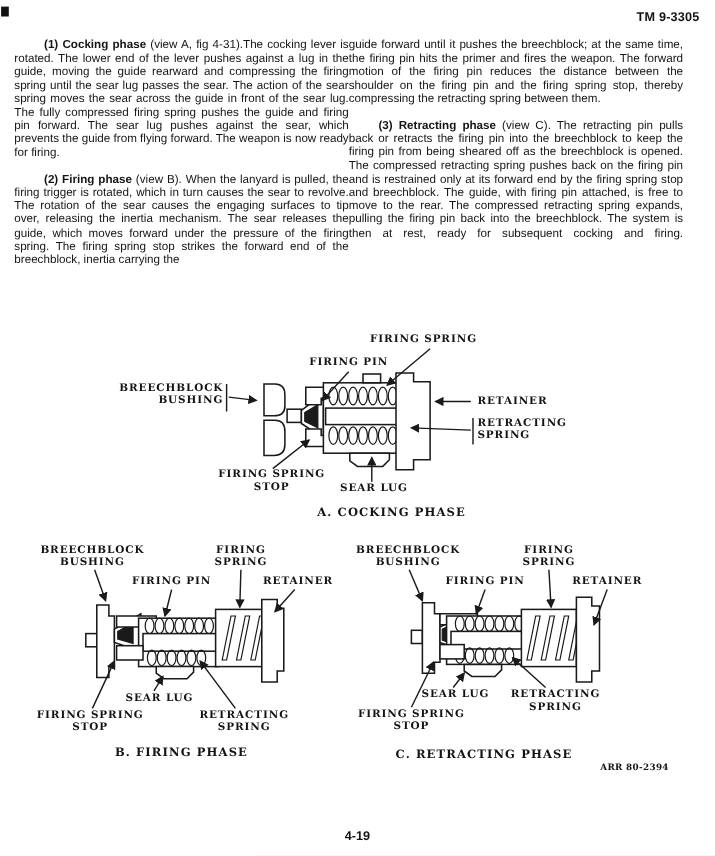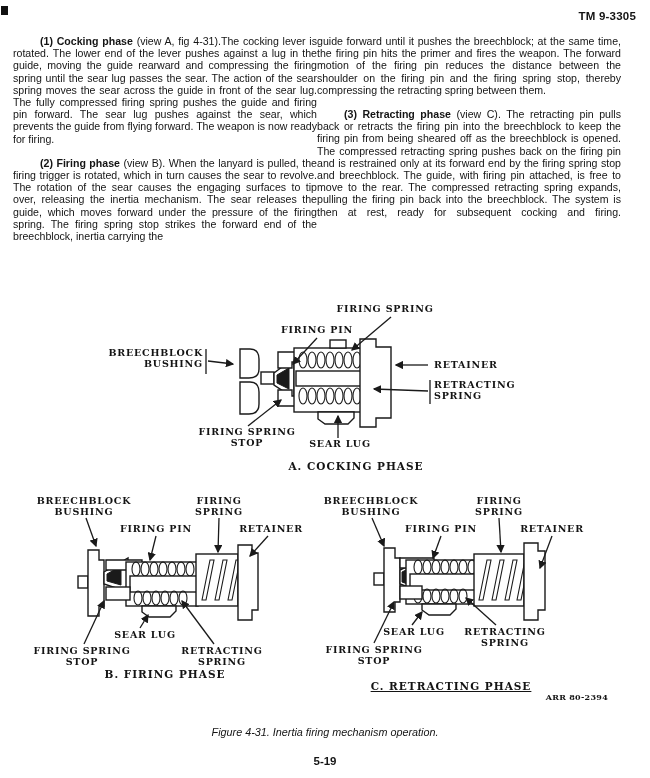--- a/index.html
+++ b/index.html
@@ -195,21 +195,21 @@
 BUSHING</div>
       <div class="dlabel" style="left:219px;top:8px;">FIRING
 SPRING</div>
       <div class="dlabel" style="left:156px;top:36px;">FIRING PIN</div>
       <div class="dlabel" style="left:271px;top:36px;">RETAINER</div>
       <div class="dlabel" style="left:145px;top:142px;">SEAR LUG</div>
       <div class="dlabel" style="left:82px;top:158px;">FIRING SPRING
 STOP</div>
       <div class="dlabel" style="left:222px;top:158px;">RETRACTING
 SPRING</div>
-      <div class="dcaption" style="left:165px;top:180px;">B. FIRING PHASE</div>
+      <div class="dcaption" style="left:165px;top:190px;">B. FIRING PHASE</div>
     </div>
 
     <div class="diagram" style="left:290px;top:488px;width:360px;height:222px;">
       <svg width="360" height="222" viewBox="0 0 360 222">
 
         <rect class="mech" x="84" y="85" width="10" height="12"></rect>
         <path class="mech" d="M94,60 L105,60 L105,70 L110,70 L110,114 L105,114 L105,124 L94,124 Z"></path>
 
         <path class="mech" d="M110,82 L132,71 L132,104 L110,96 Z"></path>
         <path class="mech-dark" d="M112,84 L126,77 L126,99 L112,94 Z"></path>
@@ -256,22 +256,21 @@
 BUSHING</div>
       <div class="dlabel" style="left:209px;top:8px;">FIRING
 SPRING</div>
       <div class="dlabel" style="left:151px;top:36px;">FIRING PIN</div>
       <div class="dlabel" style="left:262px;top:36px;">RETAINER</div>
       <div class="dlabel" style="left:124px;top:139px;">SEAR LUG</div>
       <div class="dlabel" style="left:215px;top:139px;">RETRACTING
 SPRING</div>
       <div class="dlabel" style="left:84px;top:157px;">FIRING SPRING
 STOP</div>
-      <div class="dcaption" style="left:161px;top:192px;text-decoration:underline;">C. RETRACTING PHASE</div>
+      <div class="dcaption" style="left:150px;top:192px;">C. RETRACTING PHASE</div>
       <div class="art-number" style="left:318px;top:204px;">ARR 80-2394</div>
     </div>
 
   </div>
 
-  <div class="figure-caption">Figure 4-31.  Inertia firing mechanism operation.</div>
-  <div class="page-number">5-19</div>
+  <div class="page-number">4-19</div>
 
 </div>
 
 </body></html>

